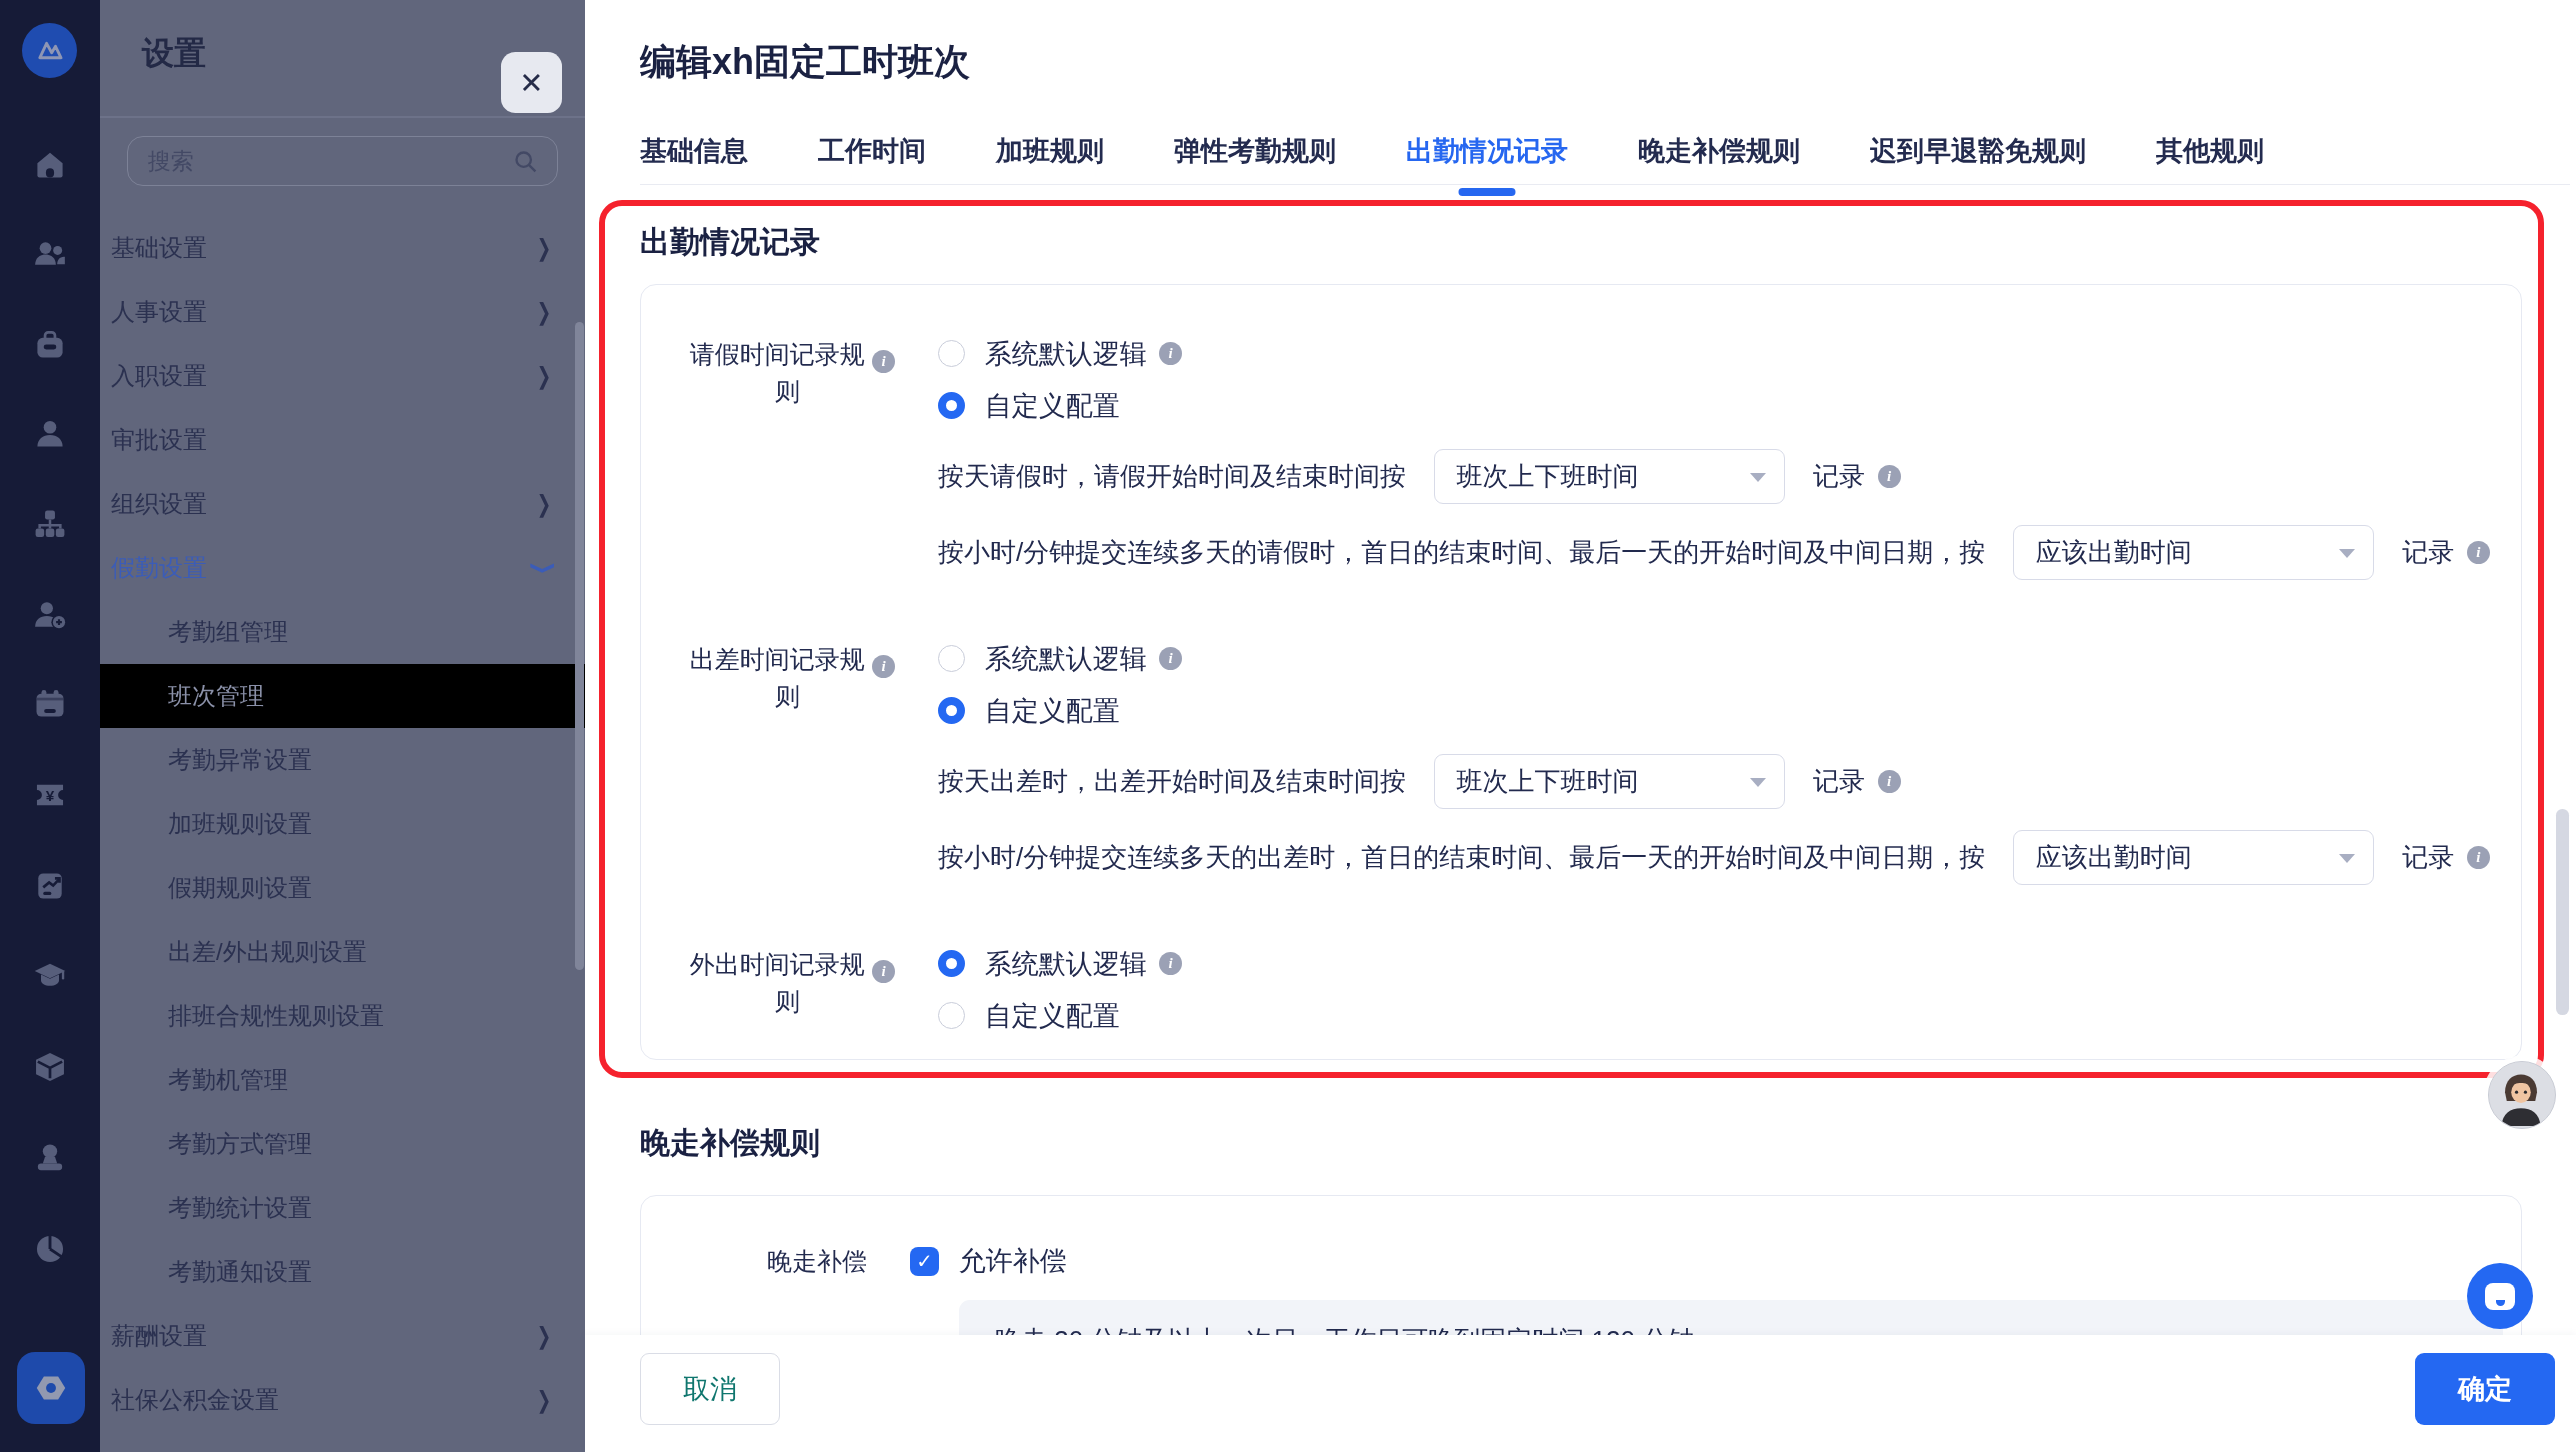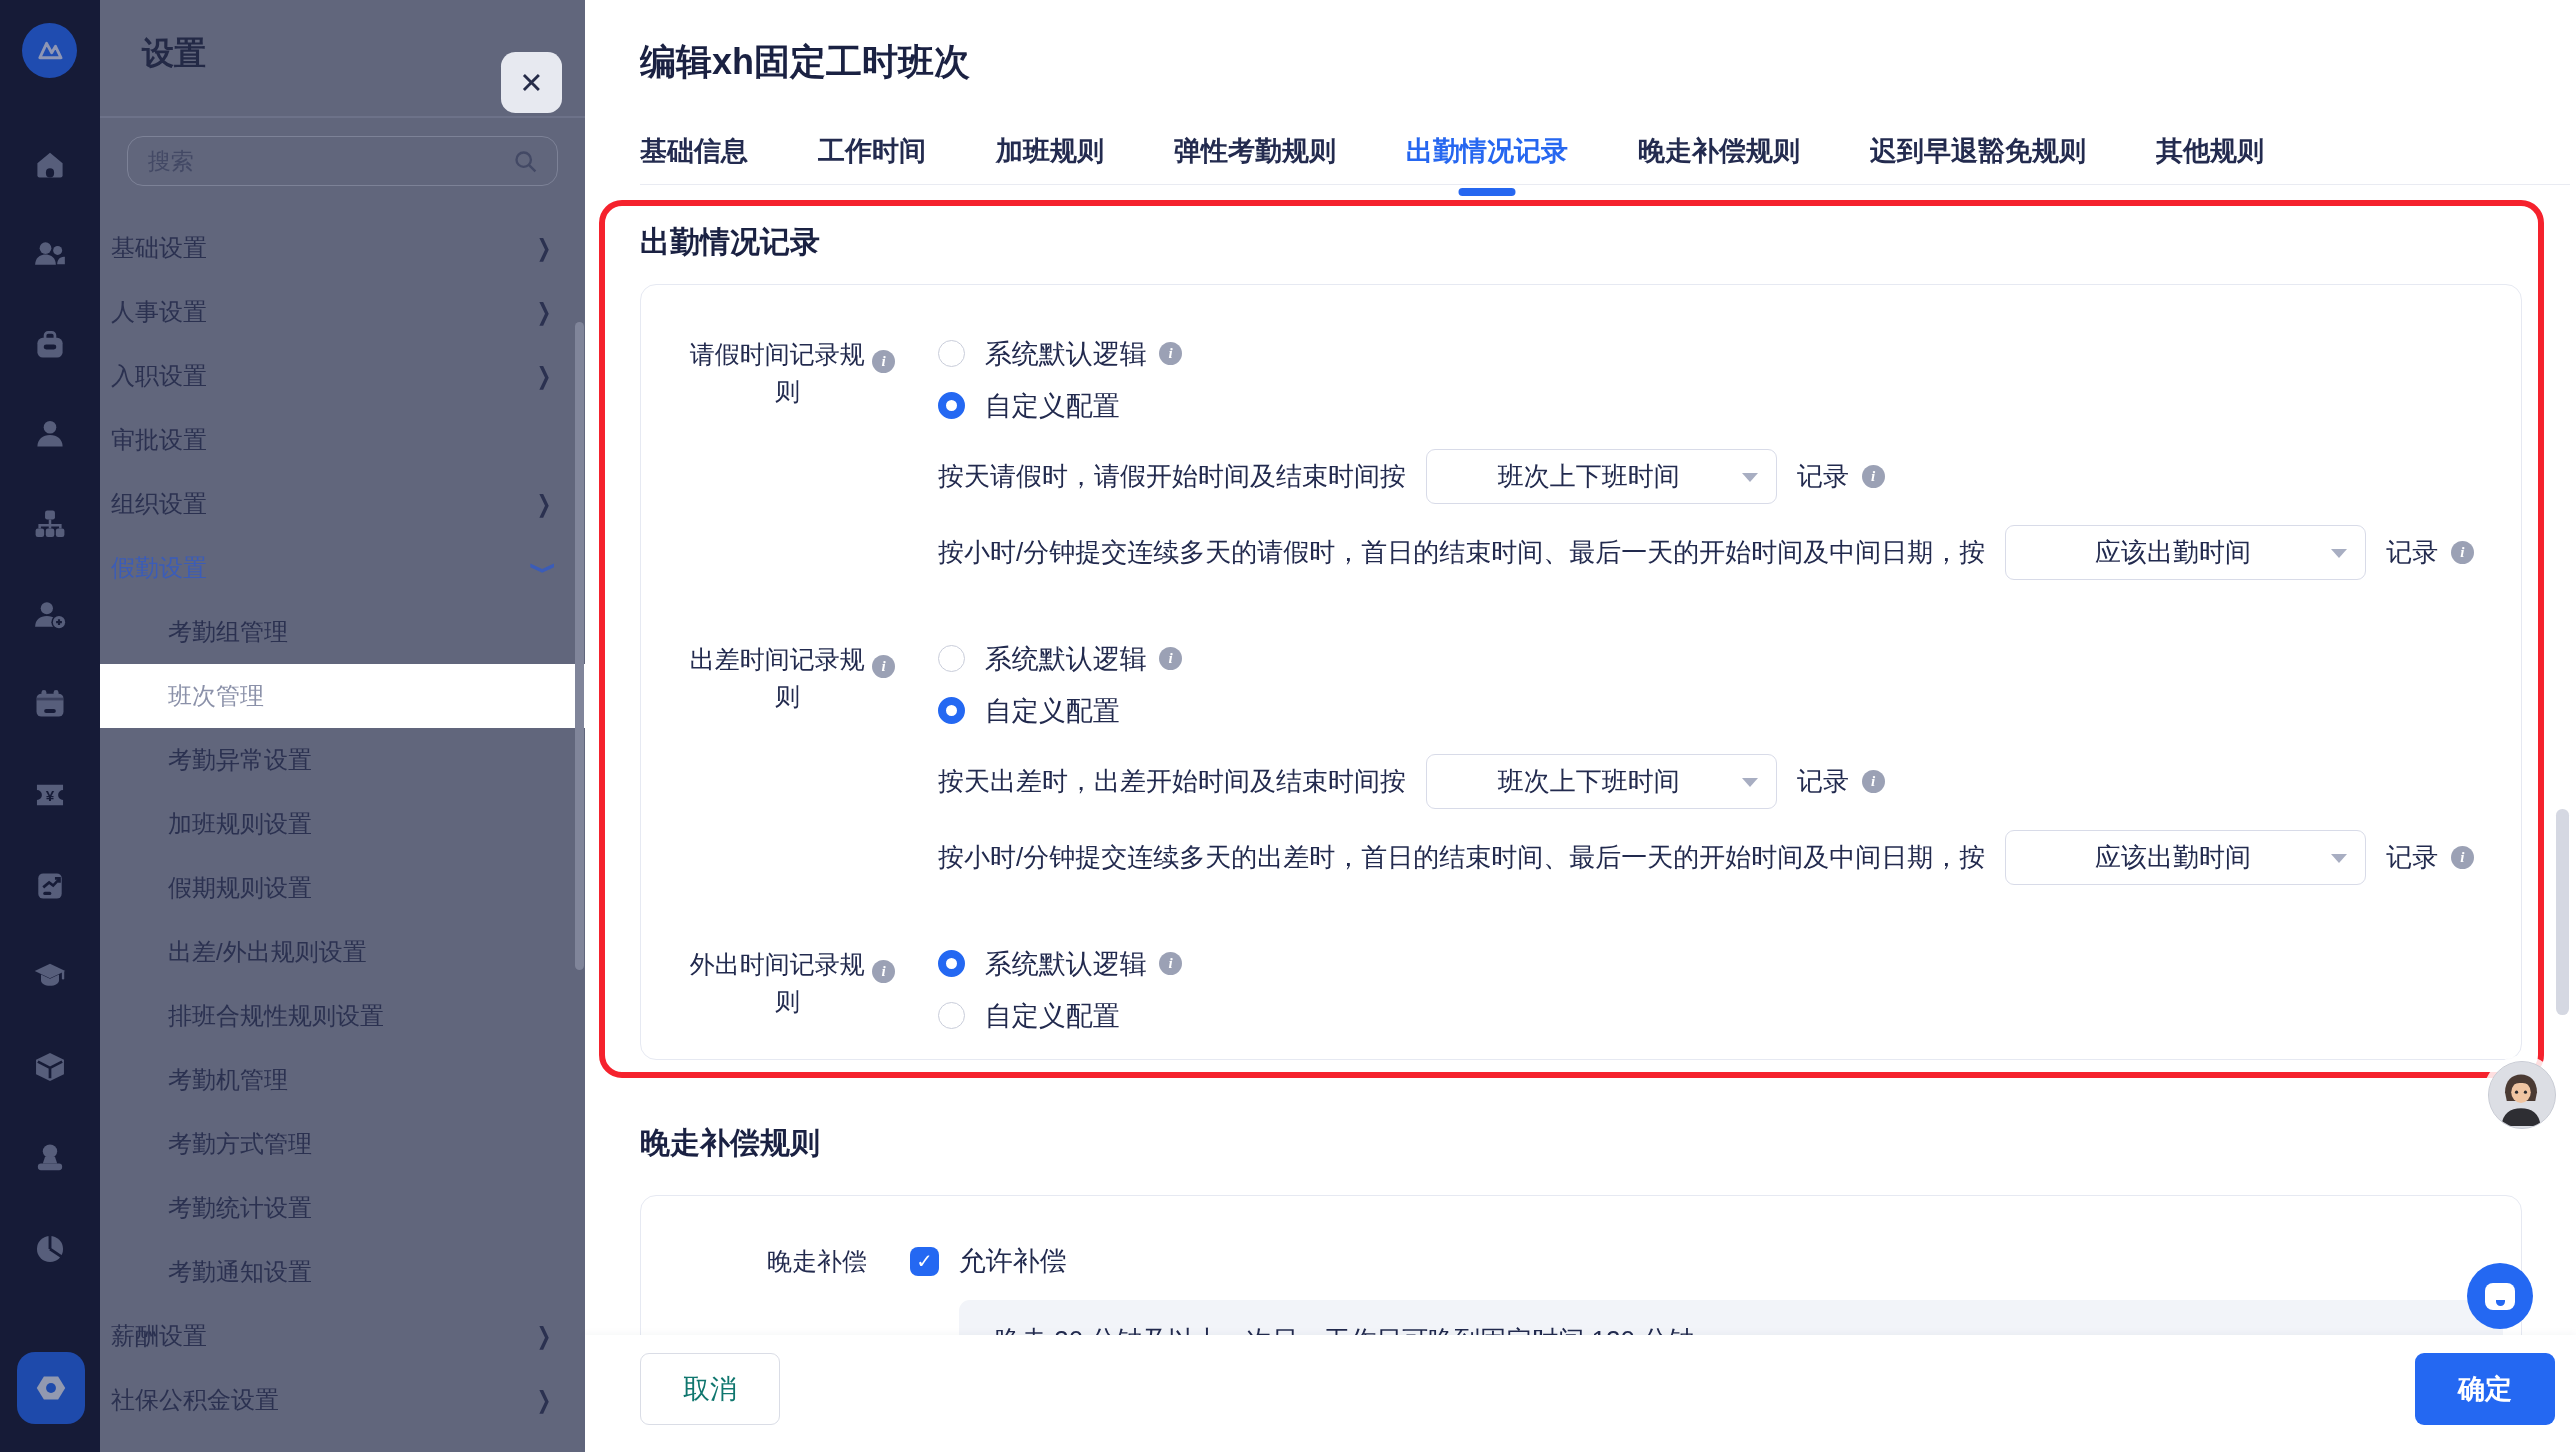--- a/index.html
+++ b/index.html
@@ -21,21 +21,21 @@
   .sb-title { position:absolute; left:42px; top:32px; font-size:32px; font-weight:bold; color:#232946; }
   .sb-divider { position:absolute; left:0; top:116px; width:485px; height:1.8px; background:#6d7289; }
   .sb-search { position:absolute; left:27px; top:136px; width:431px; height:50px; border:1.8px solid #7d8297;
     border-radius:16px; display:flex; align-items:center; padding:0 18px 0 19.7px; }
   .sb-search-ph { flex:1; font-size:23px; color:#434965; }
   .sb-menu { position:absolute; left:0; top:216px; width:485px; }
   .sb-item { height:64px; display:flex; align-items:center; padding:0 32px 0 11px; font-size:24px; color:#2b3150; cursor:pointer; }
   .sb-item .lbl { flex:1; }
   .sb-item.sub { padding-left:68px; }
   .sb-item.parent-open { color:#3b5cb8; }
-  .sb-item.selected { background:#ffffff; color:#8b91a9; }
+  .sb-item.selected { background:#000000; color:#8b91a9; }
   .chev { font-size:21.5px; color:#2b3150; transform:scale(.8,1.1); }
   .parent-open .chev { color:#3b5cb8; transform:rotate(90deg) scale(.8,1.1); }
   .sb-scroll { position:absolute; left:475px; top:322px; width:9px; height:648px; border-radius:4.5px; background:#80859a; }
 
   .close-btn { position:absolute; left:501px; top:52px; width:61px; height:61px; border-radius:14.3px;
     background:#e7e9f0; display:flex; align-items:center; justify-content:center; z-index:40;
     font-size:29px; font-weight:bold; color:#262c49; cursor:pointer; }
 
   
   .main { position:absolute; left:585px; top:0; width:1991px; height:1453px; background:#fff; z-index:10; }
@@ -65,22 +65,22 @@
   .glabel { width:215px; text-align:right; font-size:25px; color:#222a4e; line-height:36px; padding-top:3.6px; }
   .glabel .tail { display:block; text-align:center; }
   .gcontent { margin-left:43px; }
 
   .radio-row { display:flex; align-items:center; height:43px; margin-bottom:9px; cursor:pointer; }
   .radio { width:27px; height:27px; border-radius:50%; background:#fff; border:1.8px solid #c9cdda; margin-right:19.7px; flex:none; }
   .radio.on { border:8px solid #2468f2; }
   .radio-txt { font-size:27px; color:#222a4e; }
 
   .sub-row { display:flex; align-items:center; margin-top:21.5px; white-space:nowrap; font-size:26px; color:#222a4e; }
-  .select { position:relative; height:55px; border:1.8px solid #d8dbe8; border-radius:9px; margin:0 20px;
-    display:flex; align-items:center; padding:0 47px 0 21.5px; font-size:26px; color:#222a4e; cursor:pointer;justify-content:center; }
+  .select { position:relative; height:55px; border:1.8px solid #d8dbe8; border-radius:9px; margin:0 28px;
+    display:flex; align-items:center; padding:0 47px 0 21.5px; font-size:26px; color:#222a4e; cursor:pointer; }
   .select::after { content:""; position:absolute; right:18px; top:23px; border:8px solid transparent; border-top:9.8px solid #a8aec2; }
   .select.w1 { min-width:351px; }
   .select.w2 { min-width:361px; }
 
   .info { width:23px; height:23px; border-radius:50%; background:#9ba1b5; color:#fff; display:inline-flex;
     align-items:center; justify-content:center; font-size:15px; font-weight:bold; font-family:"Liberation Serif",serif;
     font-style:italic; margin-left:12.5px; flex:none; cursor:pointer; }
   .glabel .info { vertical-align:-3.6px; margin-left:7.2px; }
 
   .check-row { display:flex; align-items:center; height:36px; }

